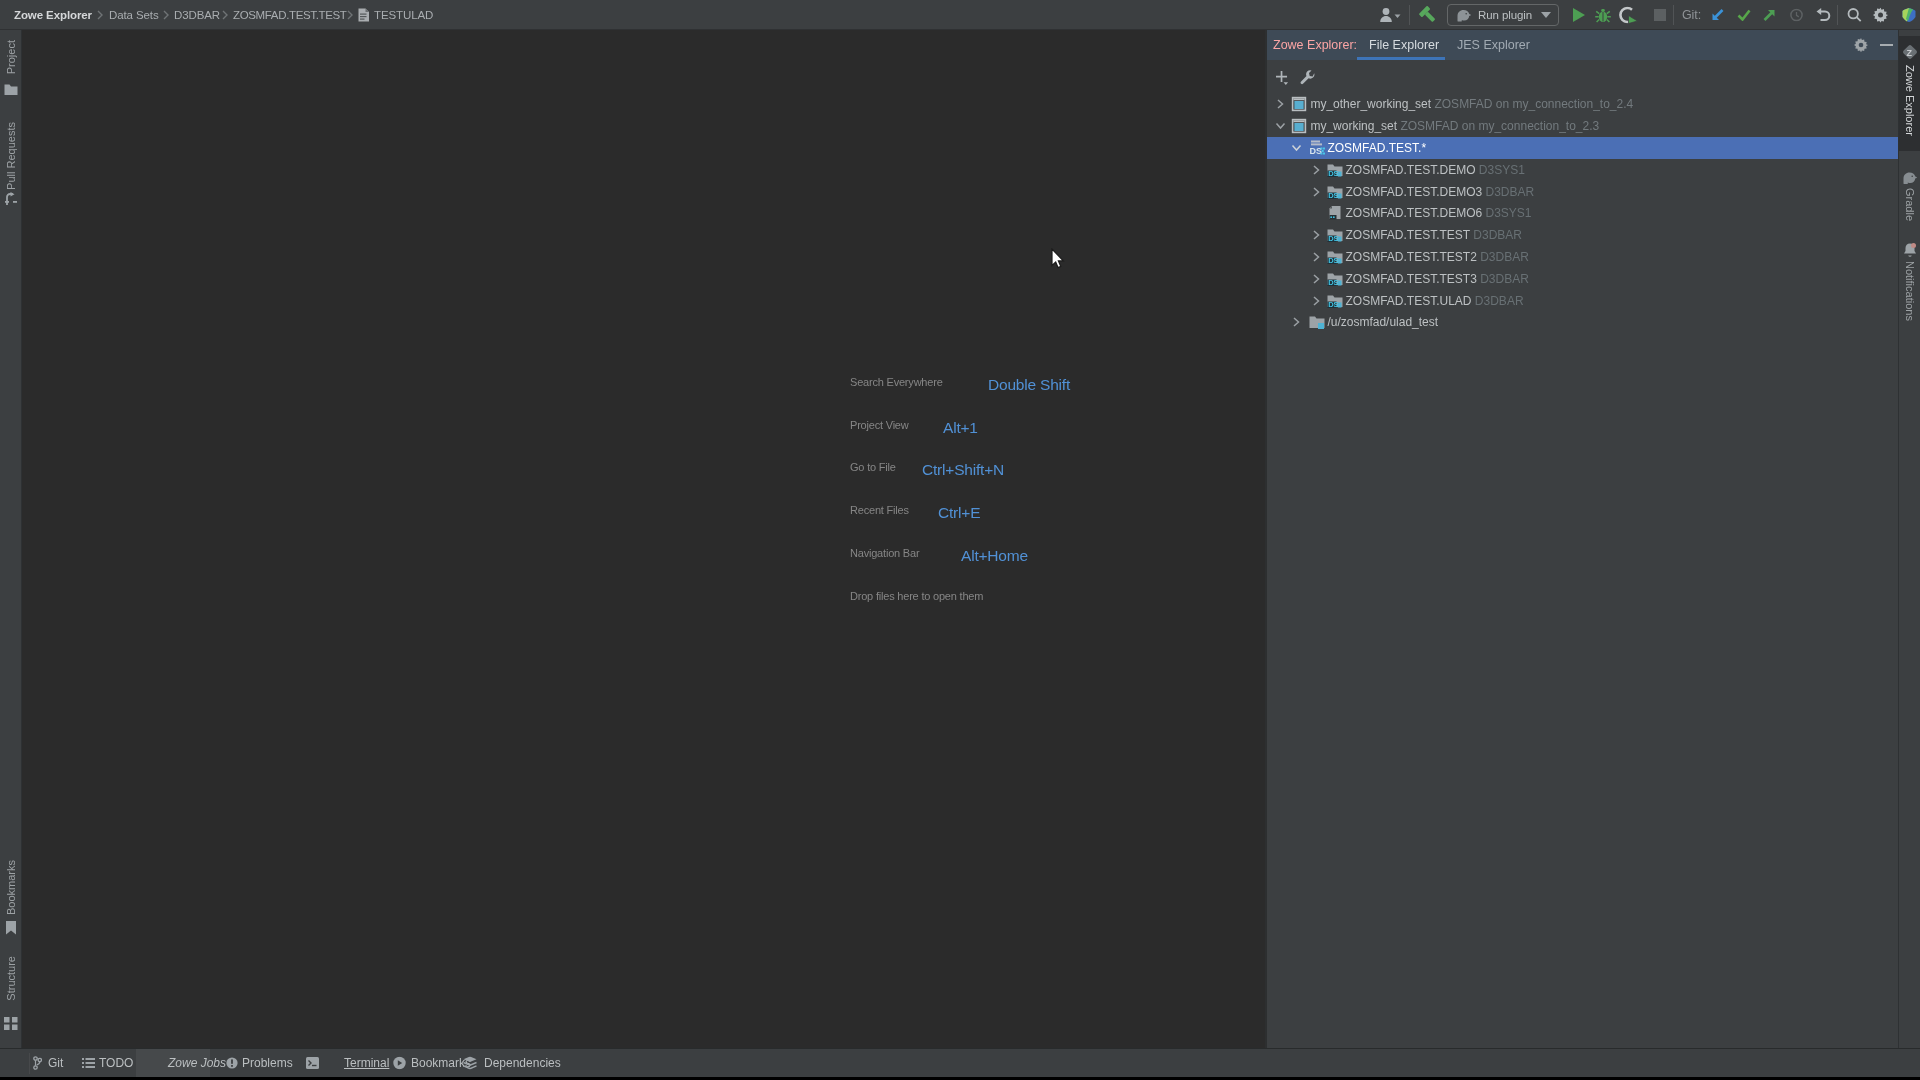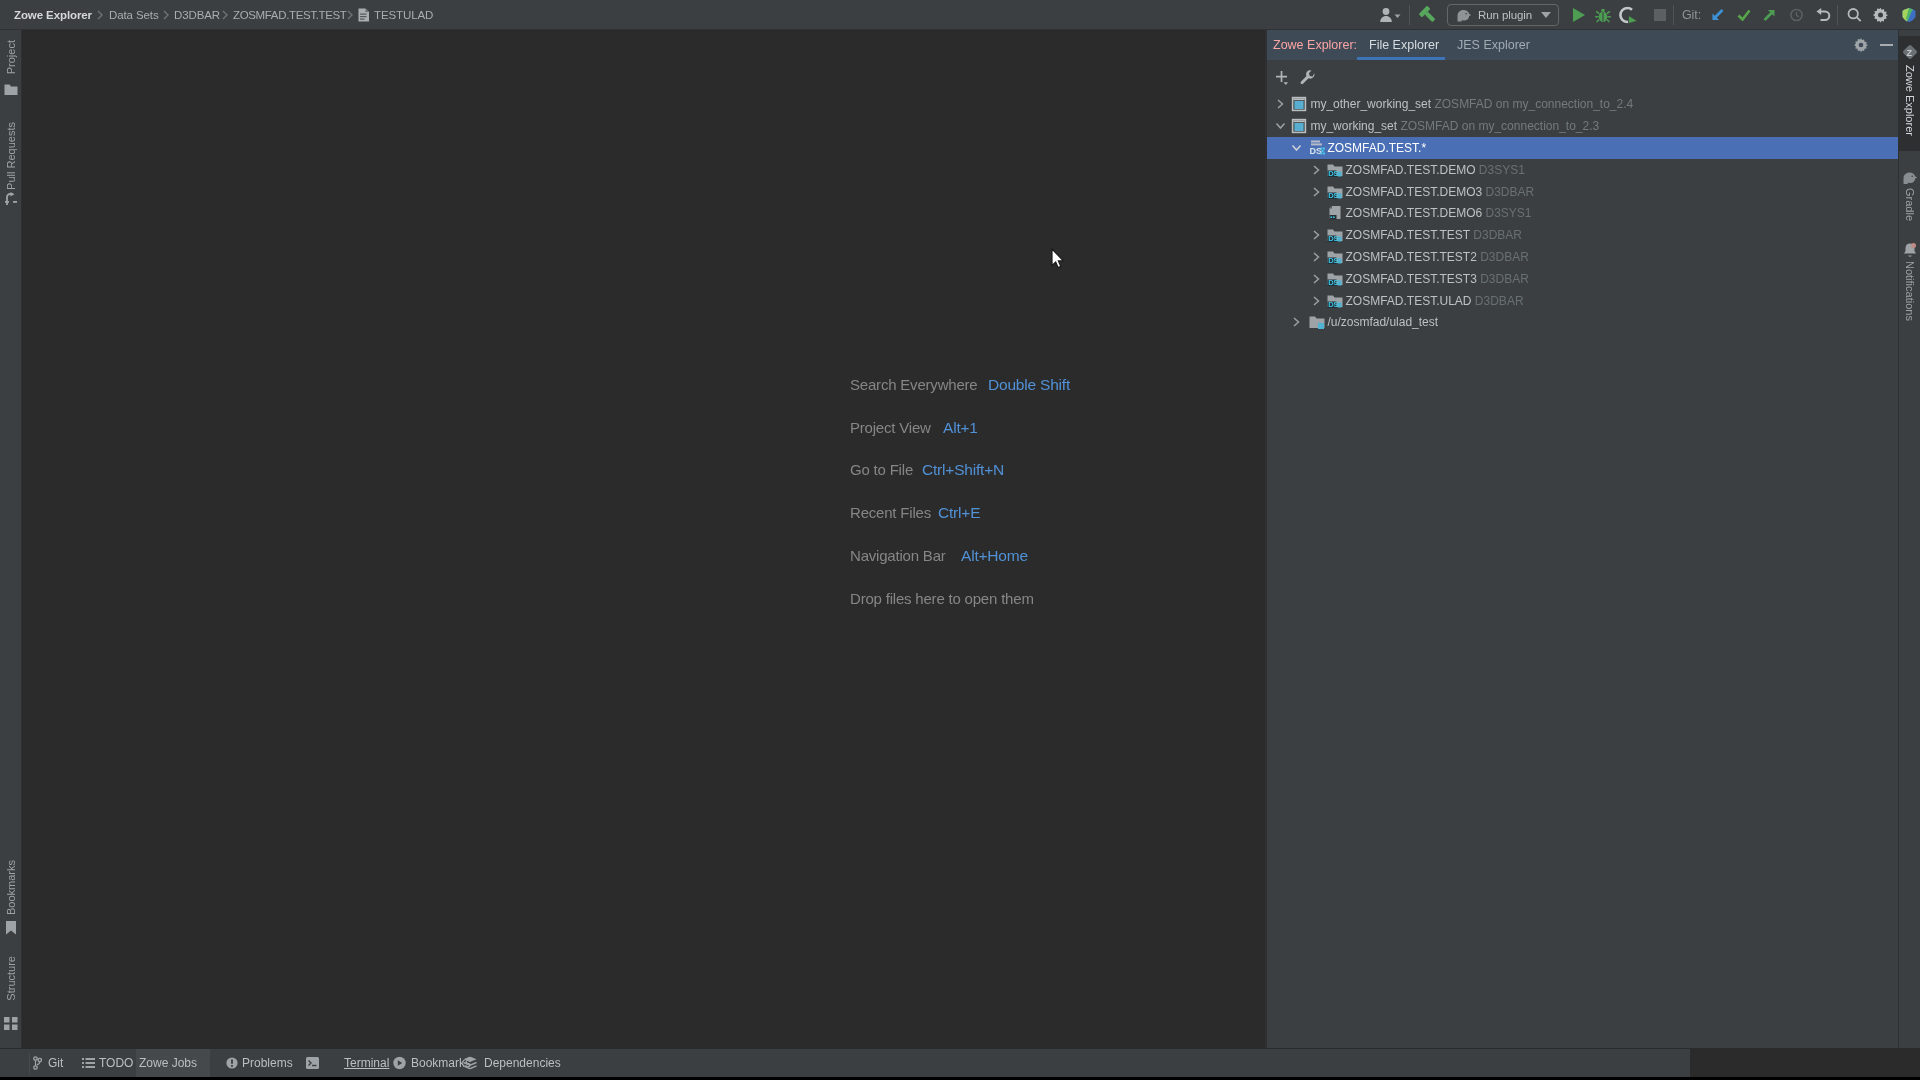--- a/index.html
+++ b/index.html
@@ -8,21 +8,21 @@
   .abs { position:absolute; }
   .vctr { top:50%; transform:translateY(-50%); }
   .row { position:absolute; left:0; width:631px; height:21.8px; }
   .row span { white-space:pre; }
   .sfx1 { color:#737a7e; }
   .sfx2 { color:#687074; }
   svg { position:absolute; }
   svg text { font-family:"Liberation Sans", sans-serif; }
   .vlabel { writing-mode:vertical-rl; font-size:11px; color:#9da2a5; letter-spacing:0; }
   .vlabel.up { transform:rotate(180deg); }
-  .hl { color:#868686; font-size:15px; }
+  .hl { color:#868686; font-size:11px; }
   .hk { color:#5191d6; }
   #hints span, #topbar span, #statusbar span { white-space:nowrap; }
 </style>
 </head>
 <body>
 <div class="abs" style="left:0;top:0;width:1920px;height:1080px;background:#2b2b2b;">
 
   <div id="topbar" class="abs" style="left:0;top:0;width:1920px;height:30px;background:#3c3f41;border-bottom:1px solid #2f3133;font-size:11.5px;letter-spacing:-0.1px;color:#a9adb0;">
     <span class="abs vctr" style="left:14px;font-weight:bold;color:#d5d7d9;">Zowe Explorer</span>
     <svg class="abs vctr" style="left:97px;" width="6" height="10" viewBox="0 0 6 10">
@@ -339,40 +339,40 @@
     <svg class="abs" style="left:3px;top:212px;" width="16" height="17" viewBox="0 0 16 17">
         <path d="M8 1.5c-2.8 0-4.5 2-4.5 4.5v3L2 11.5h12L12.5 9V6C12.5 3.5 10.8 1.5 8 1.5z" fill="#9da3a7"></path>
         <path d="M6.2 13.5a1.9 1.9 0 0 0 3.6 0z" fill="#9da3a7"></path>
         <circle cx="11.5" cy="3.5" r="2.5" fill="#c08a85"></circle>
       </svg>
     <div class="abs" style="left:0;top:231px;width:22px;display:flex;justify-content:center;">
         <span class="vlabel dn">Notifications</span>
       </div>
   </div>
 
-  <div id="statusbar" class="abs" style="left:0;top:1048px;width:1690px;height:29px;background:#3c3f41;border-top:1px solid #282b2c;font-size:12px;color:#bbbfc1;">
+  <div id="statusbar" class="abs" style="left:0;top:1048px;width:1920px;height:29px;background:#3c3f41;border-top:1px solid #282b2c;font-size:12px;color:#bbbfc1;">
     <div class="abs" style="left:29px;top:4px;width:1px;height:21px;background:#47494b;"></div>
     <div class="abs" style="left:136px;top:0;width:74px;height:28px;background:#46494b;"></div>
     <svg class="abs vctr" style="left:33px;" width="9" height="14" viewBox="0 0 9 14">
         <circle cx="2.5" cy="2.5" r="1.7" stroke="#9da3a7" stroke-width="1.3" fill="none"></circle>
         <circle cx="2.5" cy="11.5" r="1.7" stroke="#9da3a7" stroke-width="1.3" fill="none"></circle>
         <circle cx="6.8" cy="4" r="1.7" stroke="#9da3a7" stroke-width="1.3" fill="none"></circle>
         <path d="M2.5 4.2v5.6M6.8 5.7c0 2-1.5 2.6-3 3.2" stroke="#9da3a7" stroke-width="1.2" fill="none"></path>
       </svg>
     <span class="abs vctr" style="left:48px;">Git</span>
     <svg class="abs vctr" style="left:82px;" width="13" height="11" viewBox="0 0 13 11">
         <rect x="0" y="0.5" width="2" height="2" fill="#9da3a7"></rect>
         <rect x="3.5" y="0.5" width="9.5" height="2" fill="#9da3a7"></rect>
         <rect x="0" y="4.5" width="2" height="2" fill="#9da3a7"></rect>
         <rect x="3.5" y="4.5" width="9.5" height="2" fill="#9da3a7"></rect>
         <rect x="0" y="8.5" width="2" height="2" fill="#9da3a7"></rect>
         <rect x="3.5" y="8.5" width="9.5" height="2" fill="#9da3a7"></rect>
       </svg>
     <span class="abs vctr" style="left:99px;">TODO</span>
-    <span class="abs vctr" style="left:139px;">Zowe Jobs</span>
+    <span class="abs vctr" style="left:168px;font-style:italic;">Zowe Jobs</span>
     <svg class="abs vctr" style="left:226px;" width="12" height="12" viewBox="0 0 12 12">
         <circle cx="6" cy="6" r="5.6" fill="#9da3a7"></circle>
         <rect x="5.1" y="2.4" width="1.8" height="4.4" fill="#3c3f41"></rect>
         <rect x="5.1" y="8" width="1.8" height="1.8" fill="#3c3f41"></rect>
       </svg>
     <span class="abs vctr" style="left:242px;">Problems</span>
     <svg class="abs vctr" style="left:306px;" width="13" height="12" viewBox="0 0 13 12">
         <rect x="0" y="0" width="13" height="12" rx="1.5" fill="#9da3a7"></rect>
         <path d="M2.5 3.5L5 6 2.5 8.5" stroke="#3c3f41" stroke-width="1.4" fill="none"></path>
         <rect x="6" y="7.8" width="4.5" height="1.4" fill="#3c3f41"></rect>

